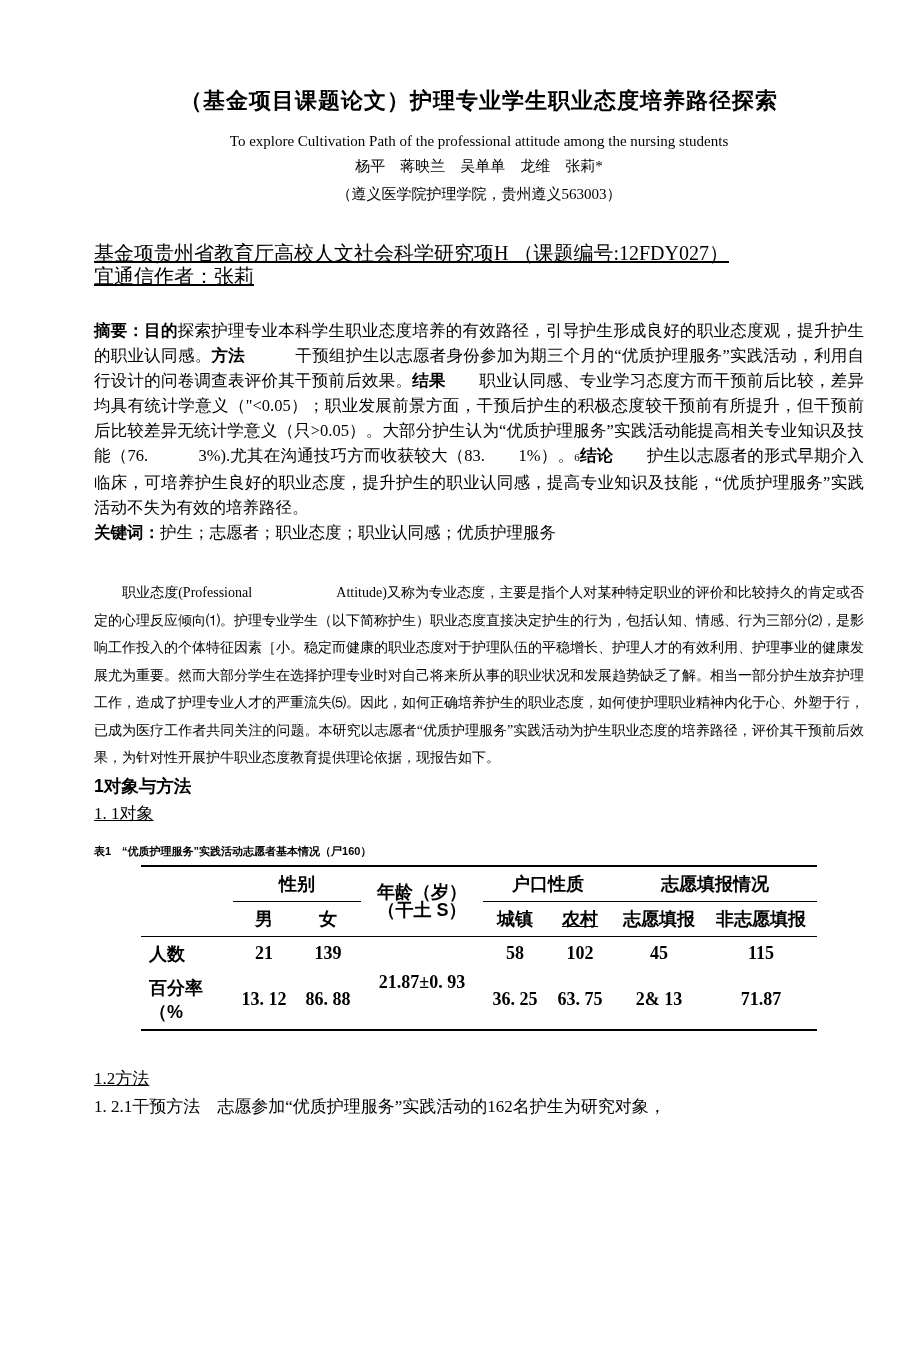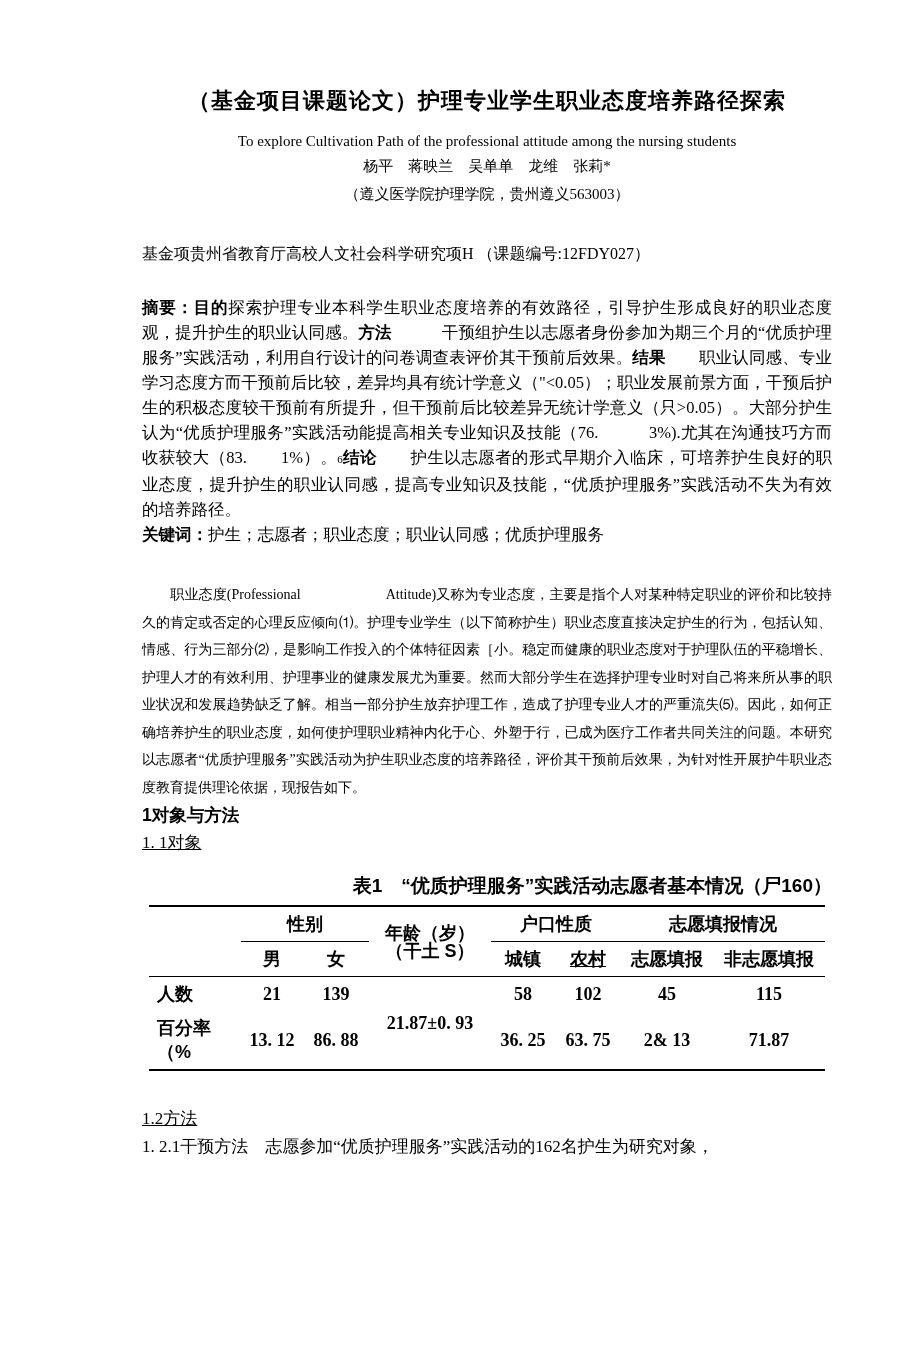--- a/index.html
+++ b/index.html
@@ -2,52 +2,52 @@
 <html><head>
 <meta charset="utf-8">
 <style>
   * { margin:0; padding:0; box-sizing:border-box; }
   html, body { background:#ffffff; }
   body {
     width:920px; height:1361px; overflow:hidden;
     color:#000;
     font-family:"Liberation Serif","DejaVu Serif",serif;
   }
-  .page { padding:86px 88px 0 94px;margin-left:48px; }
+  .page { padding:86px 56px 0 94px; }
 
   .title {
     font-family:"Liberation Sans","DejaVu Sans",sans-serif;
     font-weight:700; font-size:22px; line-height:30px;
     text-align:center; letter-spacing:1px;
   }
   .subtitle { text-align:center; font-size:15px; margin-top:17px; }
   .authors  { text-align:center; font-size:15px; margin-top:7px; }
   .affiliation { text-align:center; font-size:15px; margin-top:9px; }
 
-  .fund { margin-top:38px; font-size:16px; line-height:23px; }
+  .fund { margin-top:38px; font-size:20px; line-height:23px;text-decoration:underline; }
 
   .abstract { margin-top:30px; font-size:16.5px; line-height:25px; text-align:justify; }
   .b { font-family:"Liberation Sans","DejaVu Sans",sans-serif; font-weight:700; }
   .sub { font-size:11px; }
   .keywords { font-size:16.5px; line-height:25px; }
 
   .intro { margin-top:34px; font-size:14px; line-height:27.5px; text-align:justify; }
 
   .h1 {
     font-family:"Liberation Sans","DejaVu Sans",sans-serif;
     font-weight:700; font-size:17.5px; line-height:28px;
   }
   .h2 { font-size:17px; line-height:28px;text-decoration:underline; }
   .para { font-size:17px; line-height:27px; text-align:justify; }
   .mt { margin-top:34px; }
 
   .tcaption {
-    text-align:right; margin-top:16px;
+    text-align:left; margin-top:16px;
     font-family:"Liberation Sans","DejaVu Sans",sans-serif;
-    font-weight:700; font-size:19px;
+    font-weight:700; font-size:11px;
   }
   table.t1 {
     margin:6px auto 0 auto;
     border-collapse:collapse;
     border-top:2px solid #000;
     font-size:18px;
   }
   table.t1 th, table.t1 td { font-weight:700; text-align:center; padding:5px 8px; }
   table.t1 th {
     font-family:"Liberation Sans","DejaVu Sans",sans-serif;
@@ -71,20 +71,21 @@
 
 <div class="page">
 
   <div class="title">（基金项目课题论文）护理专业学生职业态度培养路径探索</div>
   <div class="subtitle">To explore Cultivation Path of the professional attitude among the nursing students</div>
   <div class="authors">杨平　蒋映兰　吴单单　龙维　张莉*</div>
   <div class="affiliation">（遵义医学院护理学院，贵州遵义563003）</div>
 
   <div class="fund">
     <div>基金项贵州省教育厅高校人文社会科学研究项H （课题编号:12FDY027）</div>
+    <div>宜通信作者：张莉</div>
   </div>
 
   <p class="abstract"><span class="b">摘要：目的</span><span>探索护理专业本科学生职业态度培养的有效路径，引导护生形成良好的职业态度观，提升护生的职业认同感。</span><span class="b">方法</span><span>　　　干预组护生以志愿者身份参加为期三个月的“优质护理服务”实践活动，利用自行设计的问卷调查表评价其干预前后效果。</span><span class="b">结果</span><span>　　职业认同感、专业学习态度方而干预前后比较，差异均具有统计学意义（"&lt;0.05）；职业发展前景方面，干预后护生的积极态度较干预前有所提升，但干预前后比较差异无统计学意义（只&gt;0.05）。大部分护生认为“优质护理服务”实践活动能提高相关专业知识及技能（76.　　　3%).尤其在沟通技巧方而收获较大（83.　　1%）。</span><span class="sub">6</span><span class="b">结论</span><span>　　护生以志愿者的形式早期介入临床，可培养护生良好的职业态度，提升护生的职业认同感，提高专业知识及技能，“优质护理服务”实践活动不失为有效的培养路径。</span></p>
 
   <p class="keywords"><span class="b">关键词：</span><span>护生；志愿者；职业态度；职业认同感；优质护理服务</span></p>
 
   <p class="intro">　　职业态度(Professional　　　　　　Attitude)又称为专业态度，主要是指个人对某种特定职业的评价和比较持久的肯定或否定的心理反应倾向⑴。护理专业学生（以下简称护生）职业态度直接决定护生的行为，包括认知、情感、行为三部分⑵，是影响工作投入的个体特征因素［小。稳定而健康的职业态度对于护理队伍的平稳增长、护理人才的有效利用、护理事业的健康发展尤为重要。然而大部分学生在选择护理专业时对自己将来所从事的职业状况和发展趋势缺乏了解。相当一部分护生放弃护理工作，造成了护理专业人才的严重流失⑸。因此，如何正确培养护生的职业态度，如何使护理职业精神内化于心、外塑于行，已成为医疗工作者共同关注的问题。本研究以志愿者“优质护理服务”实践活动为护生职业态度的培养路径，评价其干预前后效果，为针对性开展护牛职业态度教育提供理论依据，现报告如下。</p>
 
   <div class="h1">1对象与方法</div>
   <div class="h2">1. 1对象</div>

